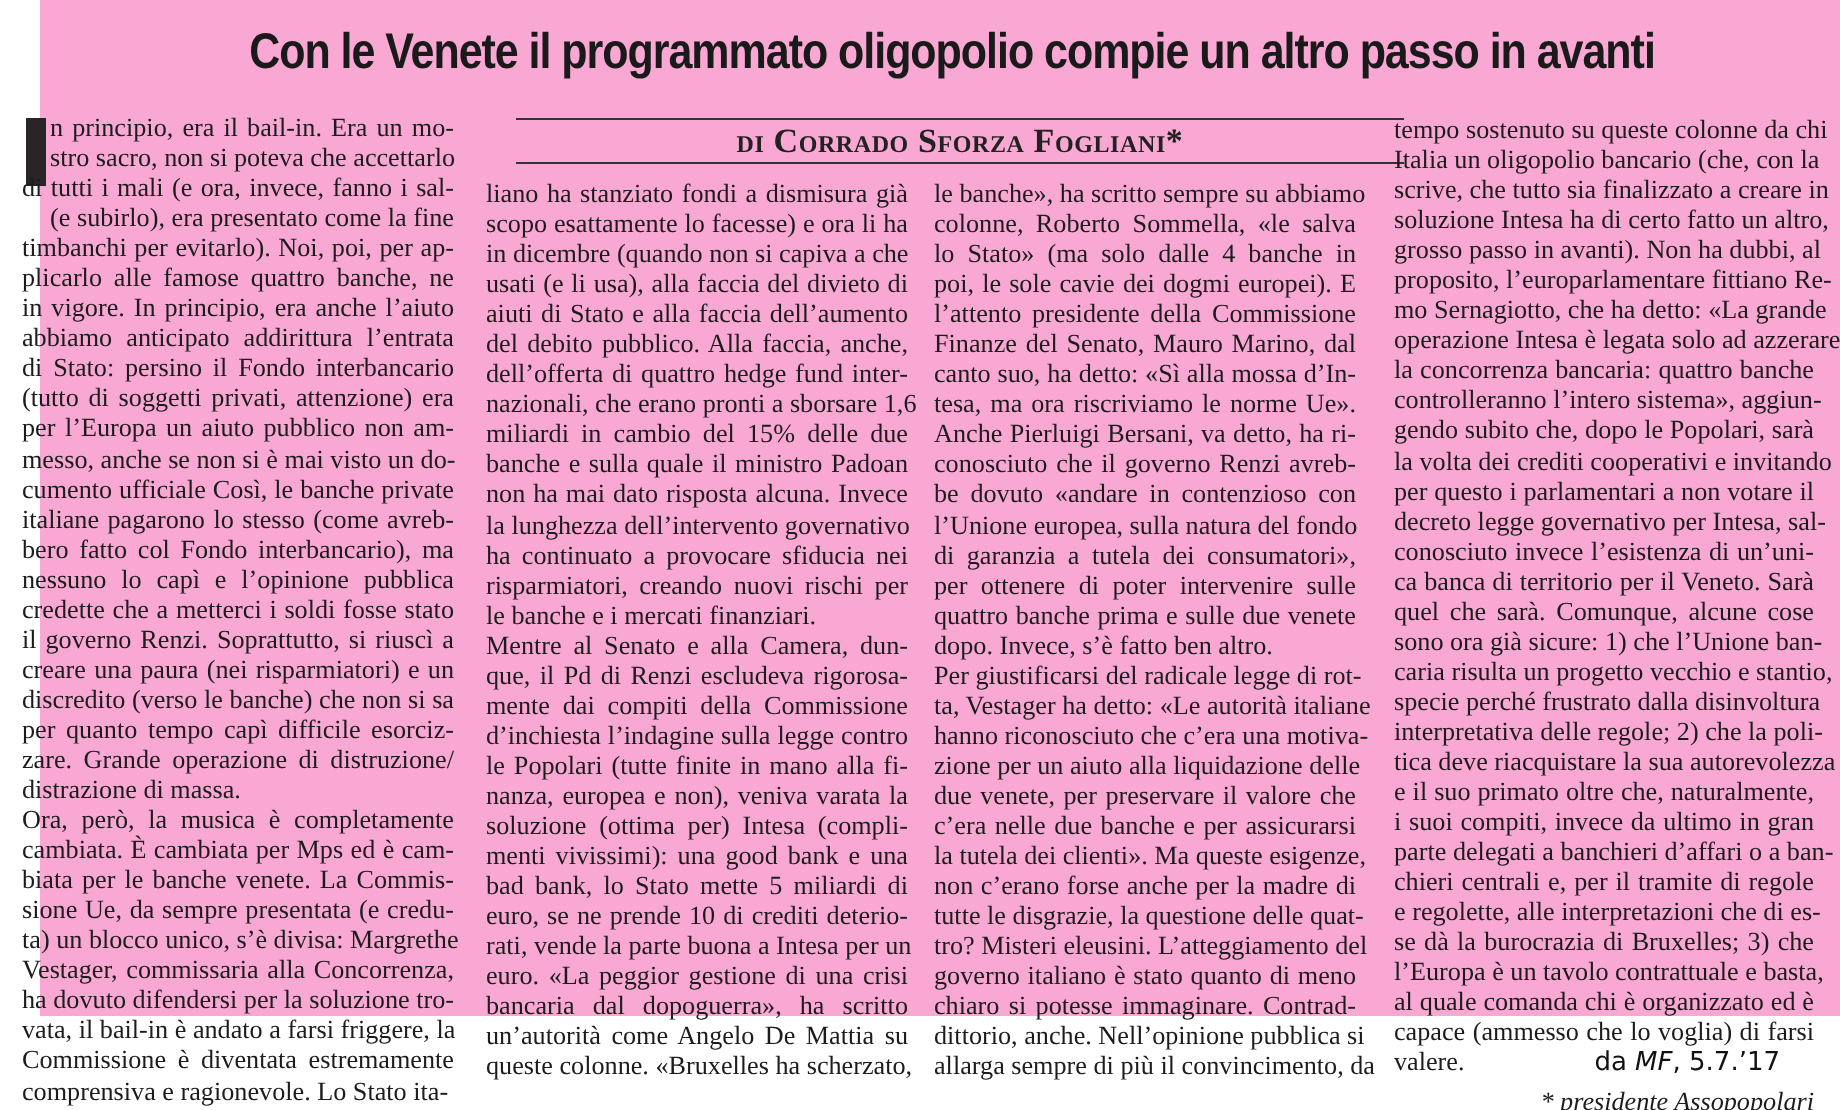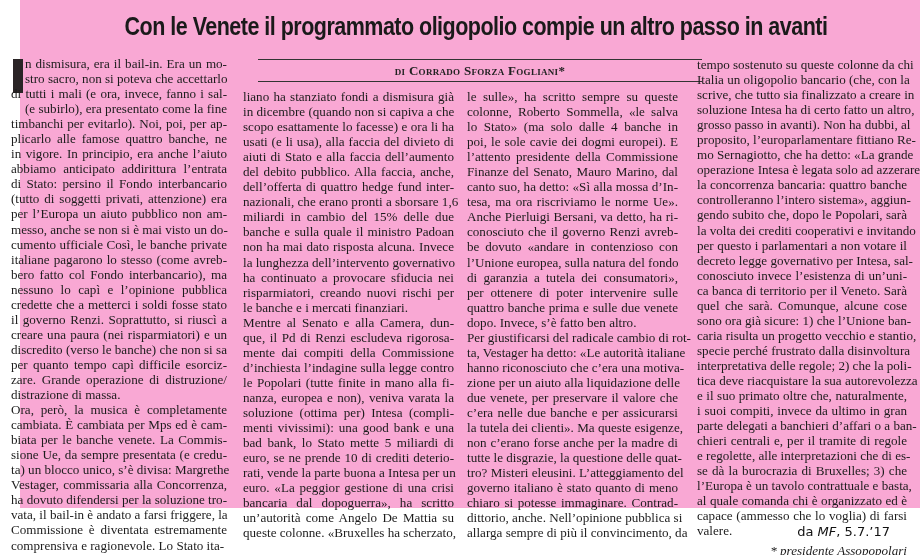--- a/index.html
+++ b/index.html
@@ -14,21 +14,21 @@
     font-family:"Liberation Sans", sans-serif; font-weight:bold;
     font-size:25px; letter-spacing:-0.6px; color:#1a1a1a;
     transform:scaleX(0.86); transform-origin:center;
   }
   .byline-box {
     position:absolute; left:238px; top:59px; width:444px; height:21px;
     border-top:1.5px solid #333; border-bottom:1.5px solid #333;
     text-align:center;
   }
   .byline {
-    font-family:"Liberation Serif", serif; font-weight:bold; font-size:13px;
+    font-family:"Liberation Serif", serif; font-weight:bold; font-size:17px;
     font-variant:small-caps; color:#222; line-height:21px; letter-spacing:0.3px;
   }
   .col {
     position:absolute;
     font-family:"Liberation Serif", serif; font-size:13.1px; line-height:15.05px;
     color:#1c1c1c; text-align:justify; hyphens:none;
   }
   .col .ln { display:block; white-space:nowrap; text-align:justify; text-align-last:justify; }
   .col .ln.last { text-align-last:left; }
   .col .ln.right { text-align:right; text-align-last:right; }
@@ -54,21 +54,21 @@
 <div class="panel">
   <div class="headline">Con le Venete il programmato oligopolio compie un altro passo in avanti</div>
   <div class="byline-box">
     <span class="byline">di Corrado Sforza Fogliani*</span>
   </div>
 </div>
 
 <div class="dropcap"></div>
 
 <div class="col c1">
-    <span class="ln ind">n dismisura, era il bail-in. Era un mo-</span>
+    <span class="ln ind">n principio, era il bail-in. Era un mo-</span>
     <span class="ln ind">stro sacro, non si poteva che accettarlo</span>
     <span class="ln">di tutti i mali (e ora, invece, fanno i sal-</span>
     <span class="ln ind">(e subirlo), era presentato come la fine</span>
     <span class="ln">timbanchi per evitarlo). Noi, poi, per ap-</span>
     <span class="ln">plicarlo alle famose quattro banche, ne</span>
     <span class="ln">in vigore. In principio, era anche l’aiuto</span>
     <span class="ln">abbiamo anticipato addirittura l’entrata</span>
     <span class="ln">di Stato: persino il Fondo interbancario</span>
     <span class="ln">(tutto di soggetti privati, attenzione) era</span>
     <span class="ln">per l’Europa un aiuto pubblico non am-</span>
@@ -90,22 +90,22 @@
     <span class="ln">sione Ue, da sempre presentata (e credu-</span>
     <span class="ln">ta) un blocco unico, s’è divisa: Margrethe</span>
     <span class="ln">Vestager, commissaria alla Concorrenza,</span>
     <span class="ln">ha dovuto difendersi per la soluzione tro-</span>
     <span class="ln">vata, il bail-in è andato a farsi friggere, la</span>
     <span class="ln">Commissione è diventata estremamente</span>
     <span class="ln last">comprensiva e ragionevole. Lo Stato ita-</span>
   </div>
 <div class="col c2">
     <span class="ln">liano ha stanziato fondi a dismisura già</span>
+    <span class="ln">scopo esattamente lo facesse) e ora li ha</span>
     <span class="ln">in dicembre (quando non si capiva a che</span>
-    <span class="ln">scopo esattamente lo facesse) e ora li ha</span>
     <span class="ln">usati (e li usa), alla faccia del divieto di</span>
     <span class="ln">aiuti di Stato e alla faccia dell’aumento</span>
     <span class="ln">del debito pubblico. Alla faccia, anche,</span>
     <span class="ln">dell’offerta di quattro hedge fund inter-</span>
     <span class="ln">nazionali, che erano pronti a sborsare 1,6</span>
     <span class="ln">miliardi in cambio del 15% delle due</span>
     <span class="ln">banche e sulla quale il ministro Padoan</span>
     <span class="ln">non ha mai dato risposta alcuna. Invece</span>
     <span class="ln">la lunghezza dell’intervento governativo</span>
     <span class="ln">ha continuato a provocare sfiducia nei</span>
@@ -121,37 +121,37 @@
     <span class="ln">menti vivissimi): una good bank e una</span>
     <span class="ln">bad bank, lo Stato mette 5 miliardi di</span>
     <span class="ln">euro, se ne prende 10 di crediti deterio-</span>
     <span class="ln">rati, vende la parte buona a Intesa per un</span>
     <span class="ln">euro. «La peggior gestione di una crisi</span>
     <span class="ln">bancaria dal dopoguerra», ha scritto</span>
     <span class="ln">un’autorità come Angelo De Mattia su</span>
     <span class="ln last">queste colonne. «Bruxelles ha scherzato,</span>
   </div>
 <div class="col c3">
-    <span class="ln">le sulle», ha scritto sempre su queste</span>
+    <span class="ln">le banche», ha scritto sempre su abbiamo</span>
     <span class="ln">colonne, Roberto Sommella, «le salva</span>
     <span class="ln">lo Stato» (ma solo dalle 4 banche in</span>
     <span class="ln">poi, le sole cavie dei dogmi europei). E</span>
     <span class="ln">l’attento presidente della Commissione</span>
     <span class="ln">Finanze del Senato, Mauro Marino, dal</span>
     <span class="ln">canto suo, ha detto: «Sì alla mossa d’In-</span>
     <span class="ln">tesa, ma ora riscriviamo le norme Ue».</span>
     <span class="ln">Anche Pierluigi Bersani, va detto, ha ri-</span>
     <span class="ln">conosciuto che il governo Renzi avreb-</span>
     <span class="ln">be dovuto «andare in contenzioso con</span>
     <span class="ln">l’Unione europea, sulla natura del fondo</span>
     <span class="ln">di garanzia a tutela dei consumatori»,</span>
     <span class="ln">per ottenere di poter intervenire sulle</span>
     <span class="ln">quattro banche prima e sulle due venete</span>
     <span class="ln last">dopo. Invece, s’è fatto ben altro.</span>
-    <span class="ln">Per giustificarsi del radicale cambio di rot-</span>
+    <span class="ln">Per giustificarsi del radicale legge di rot-</span>
     <span class="ln">ta, Vestager ha detto: «Le autorità italiane</span>
     <span class="ln">hanno riconosciuto che c’era una motiva-</span>
     <span class="ln">zione per un aiuto alla liquidazione delle</span>
     <span class="ln">due venete, per preservare il valore che</span>
     <span class="ln">c’era nelle due banche e per assicurarsi</span>
     <span class="ln">la tutela dei clienti». Ma queste esigenze,</span>
     <span class="ln">non c’erano forse anche per la madre di</span>
     <span class="ln">tutte le disgrazie, la questione delle quat-</span>
     <span class="ln">tro? Misteri eleusini. L’atteggiamento del</span>
     <span class="ln">governo italiano è stato quanto di meno</span>

